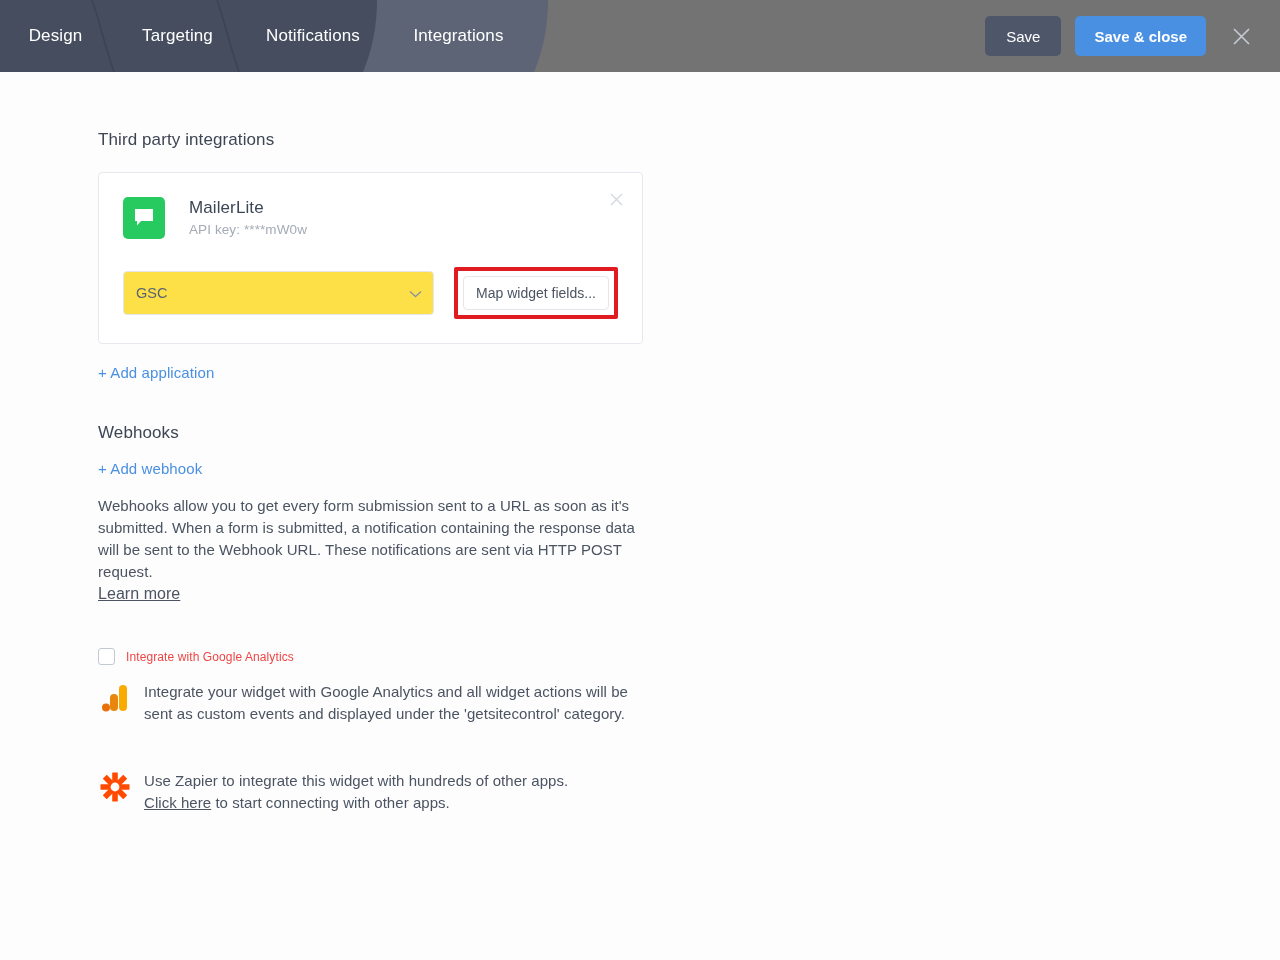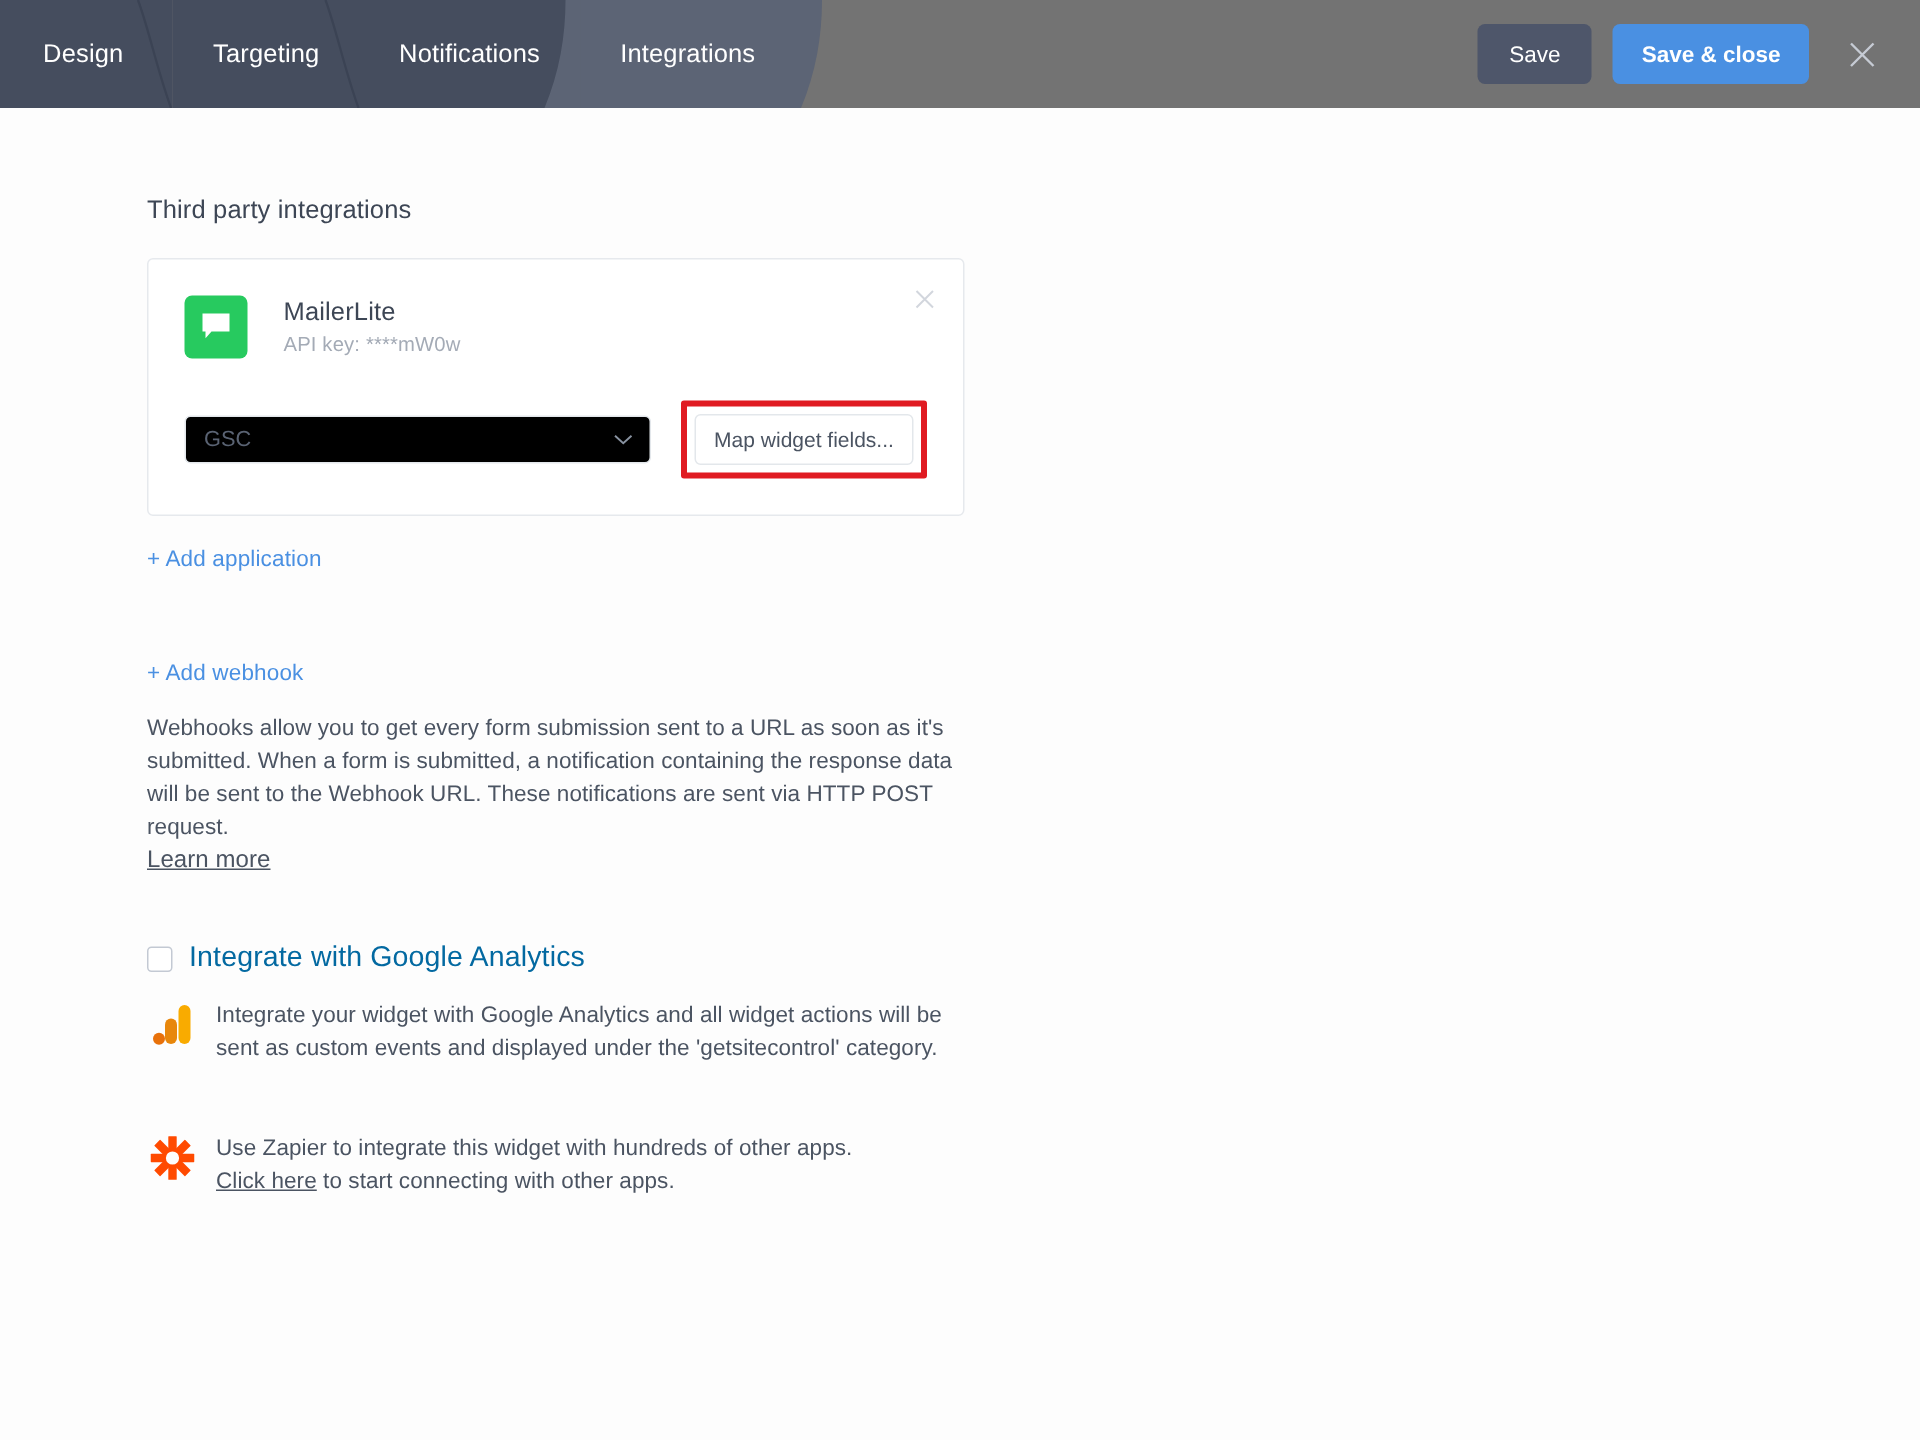--- a/index.html
+++ b/index.html
@@ -195,24 +195,24 @@
   .int-row {
     display: flex;
     align-items: center;
     gap: 16px;
     margin-top: 28px;
   }
 
   .select-box {
     position: relative;
     width: 343px;
-    height: 32px;
+    height: 44px;
     border: 1px solid #e3e7eb;
     border-radius: 4px;
-    background: #000000;
+    background: #fde047;
     display: flex;
     align-items: center;
     padding: 0 12px;
     font-size: 14.5px;
     color: #5a6373;
     cursor: pointer;
   }
 
   .select-chevron {
     position: absolute;
@@ -286,22 +286,22 @@
     width: 17px;
     height: 17px;
     border: 1.4px solid #c3c9d3;
     border-radius: 3px;
     background: #ffffff;
     cursor: pointer;
     flex: none;
   }
 
   .ga-label {
-    font-size: 19px;
-    color: #0369a1;
+    font-size: 12px;
+    color: #ef4444;
     letter-spacing: 0.1px;
   }
 
   .icon-row {
     display: flex;
     align-items: flex-start;
     gap: 14px;
     margin-top: 16px;
     padding-left: 2px;
   }
@@ -427,20 +427,21 @@
           <button class="btn-map">Map widget fields...</button>
         </div>
 
       </div>
     </div>
 
     <a class="link add-app">+ Add application</a>
   </div>
 
   <div class="block-webhooks">
+    <div class="section-title" style="margin-bottom:0">Webhooks</div>
     <a class="link add-webhook">+ Add webhook</a>
     <div class="webhook-desc">
       <span>Webhooks allow you to get every form submission sent to a URL as soon as it's submitted. When a form is submitted, a notification containing the response data will be sent to the Webhook URL. These notifications are sent via HTTP POST request.</span>
       <br>
       <a class="learn-more">Learn more</a>
     </div>
   </div>
 
   <div class="block-ga">
     <div class="ga-head">

